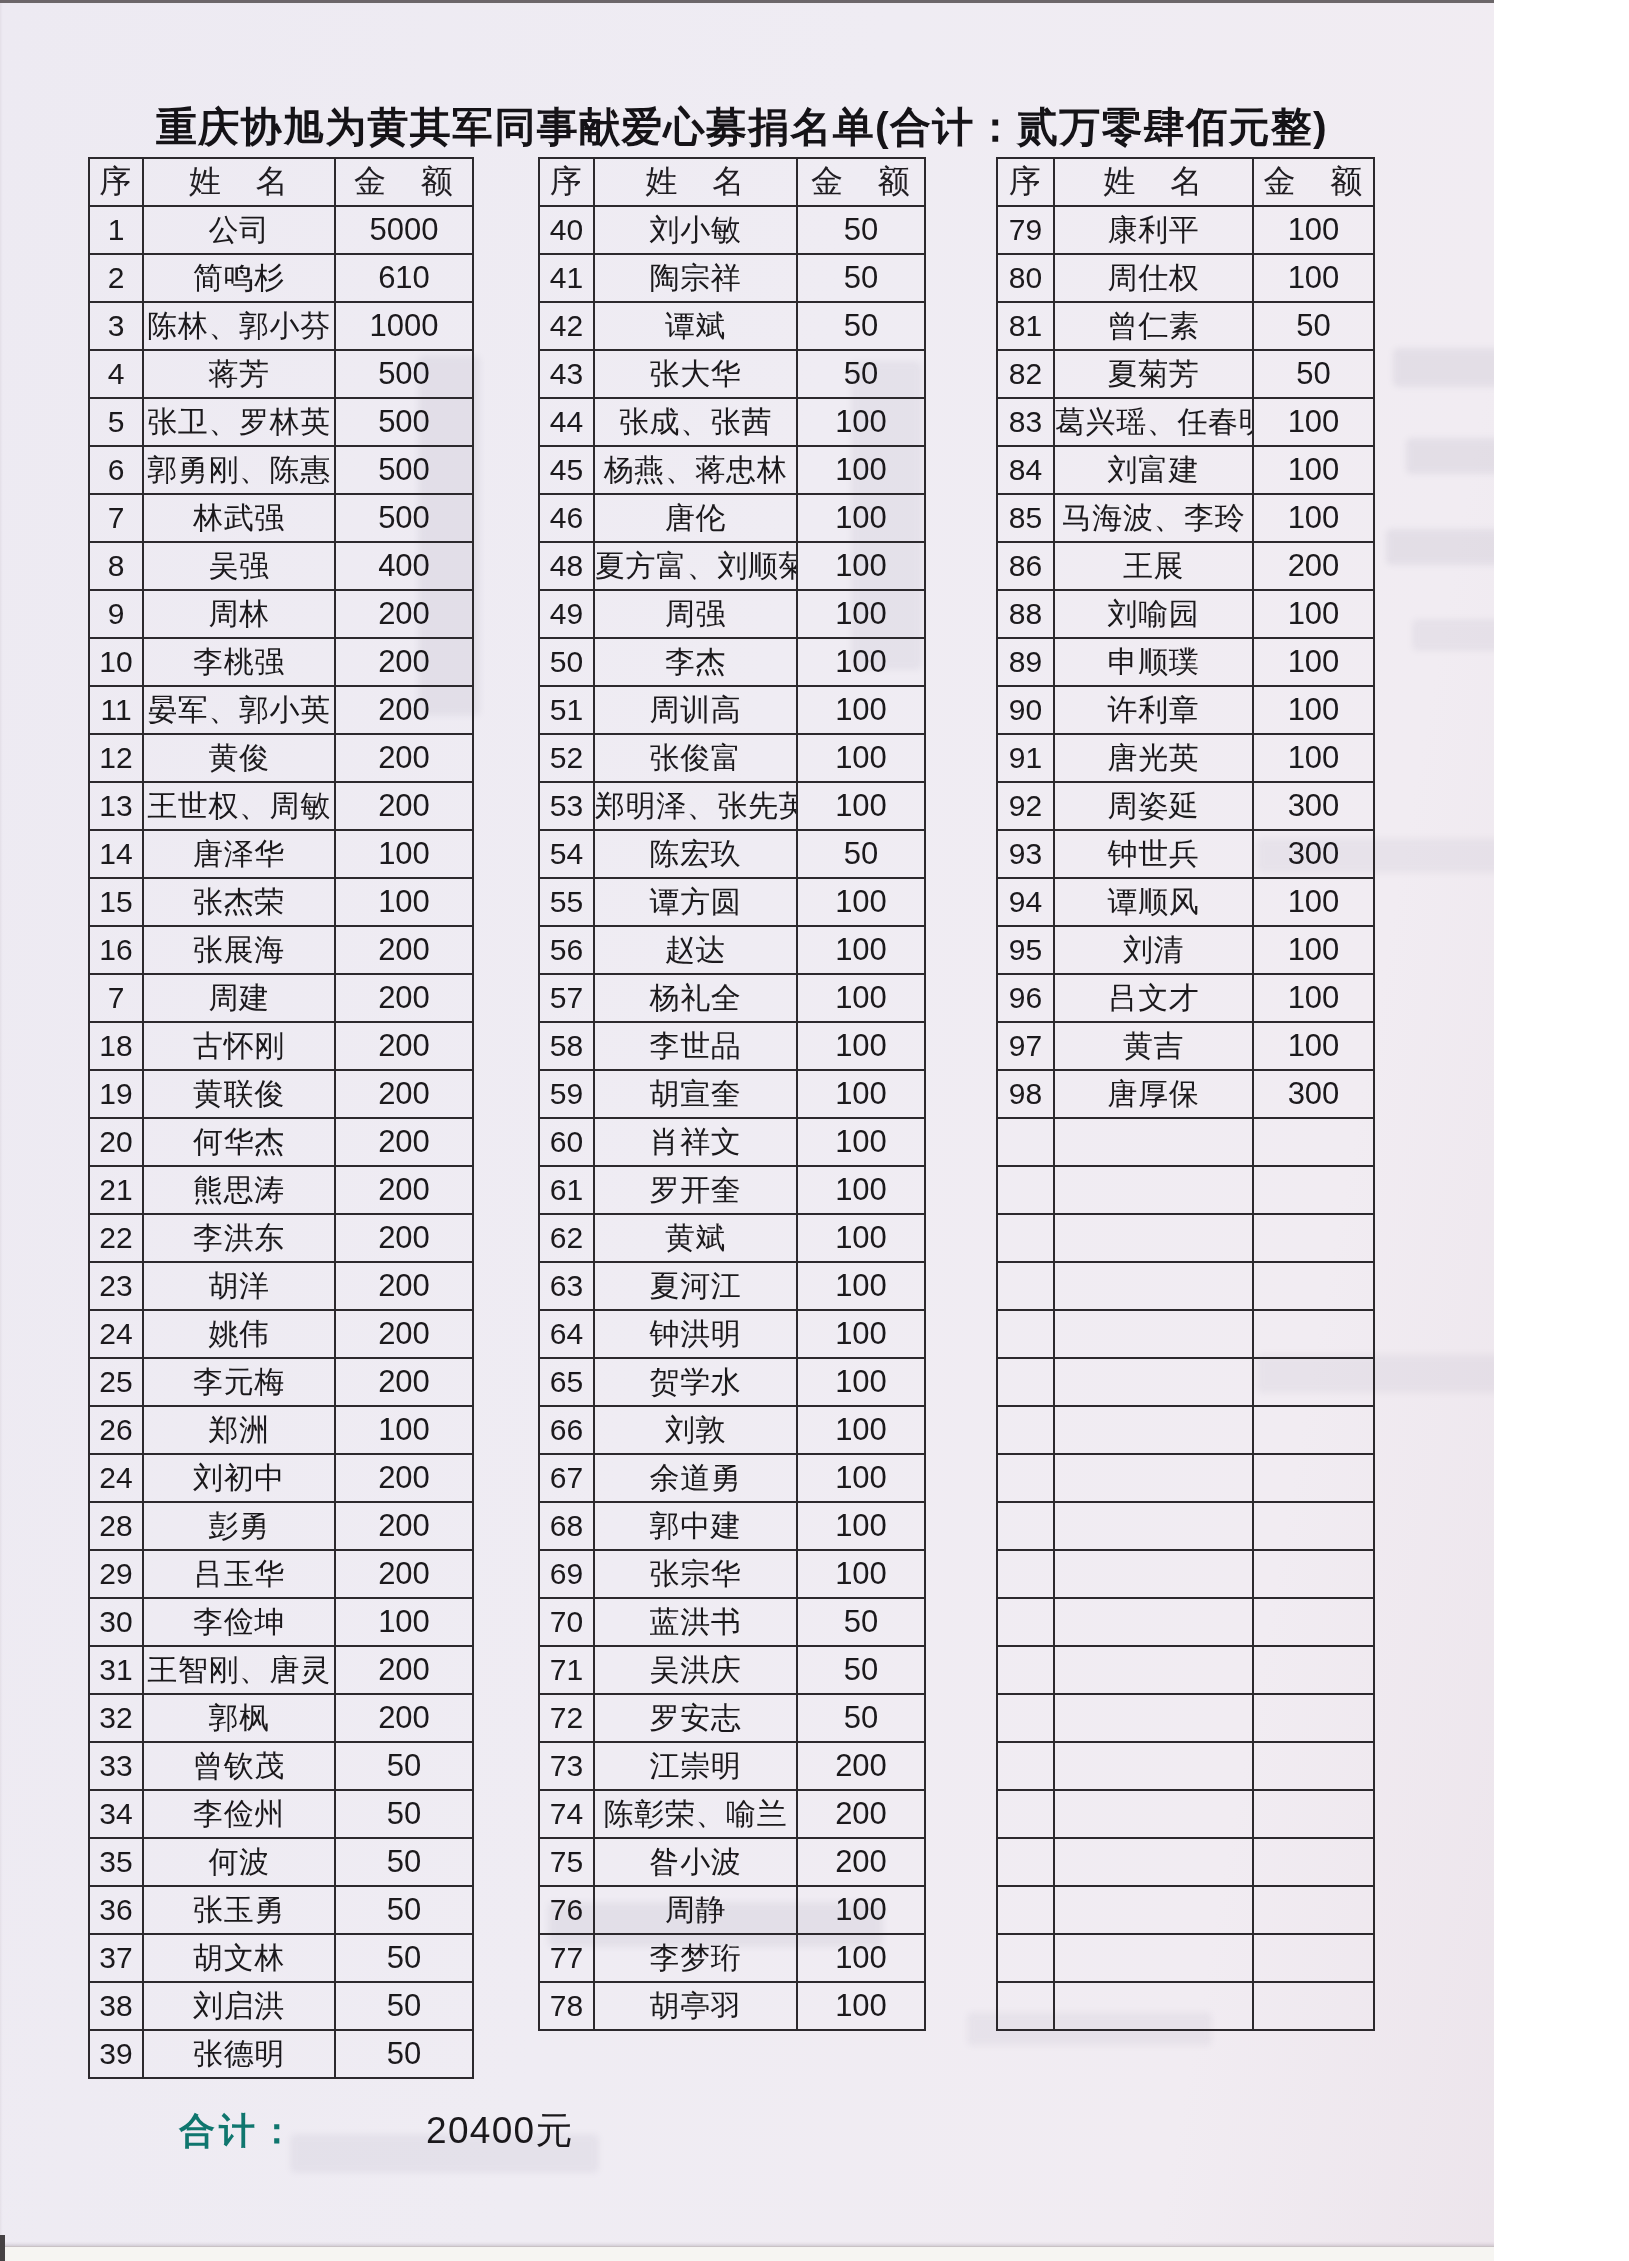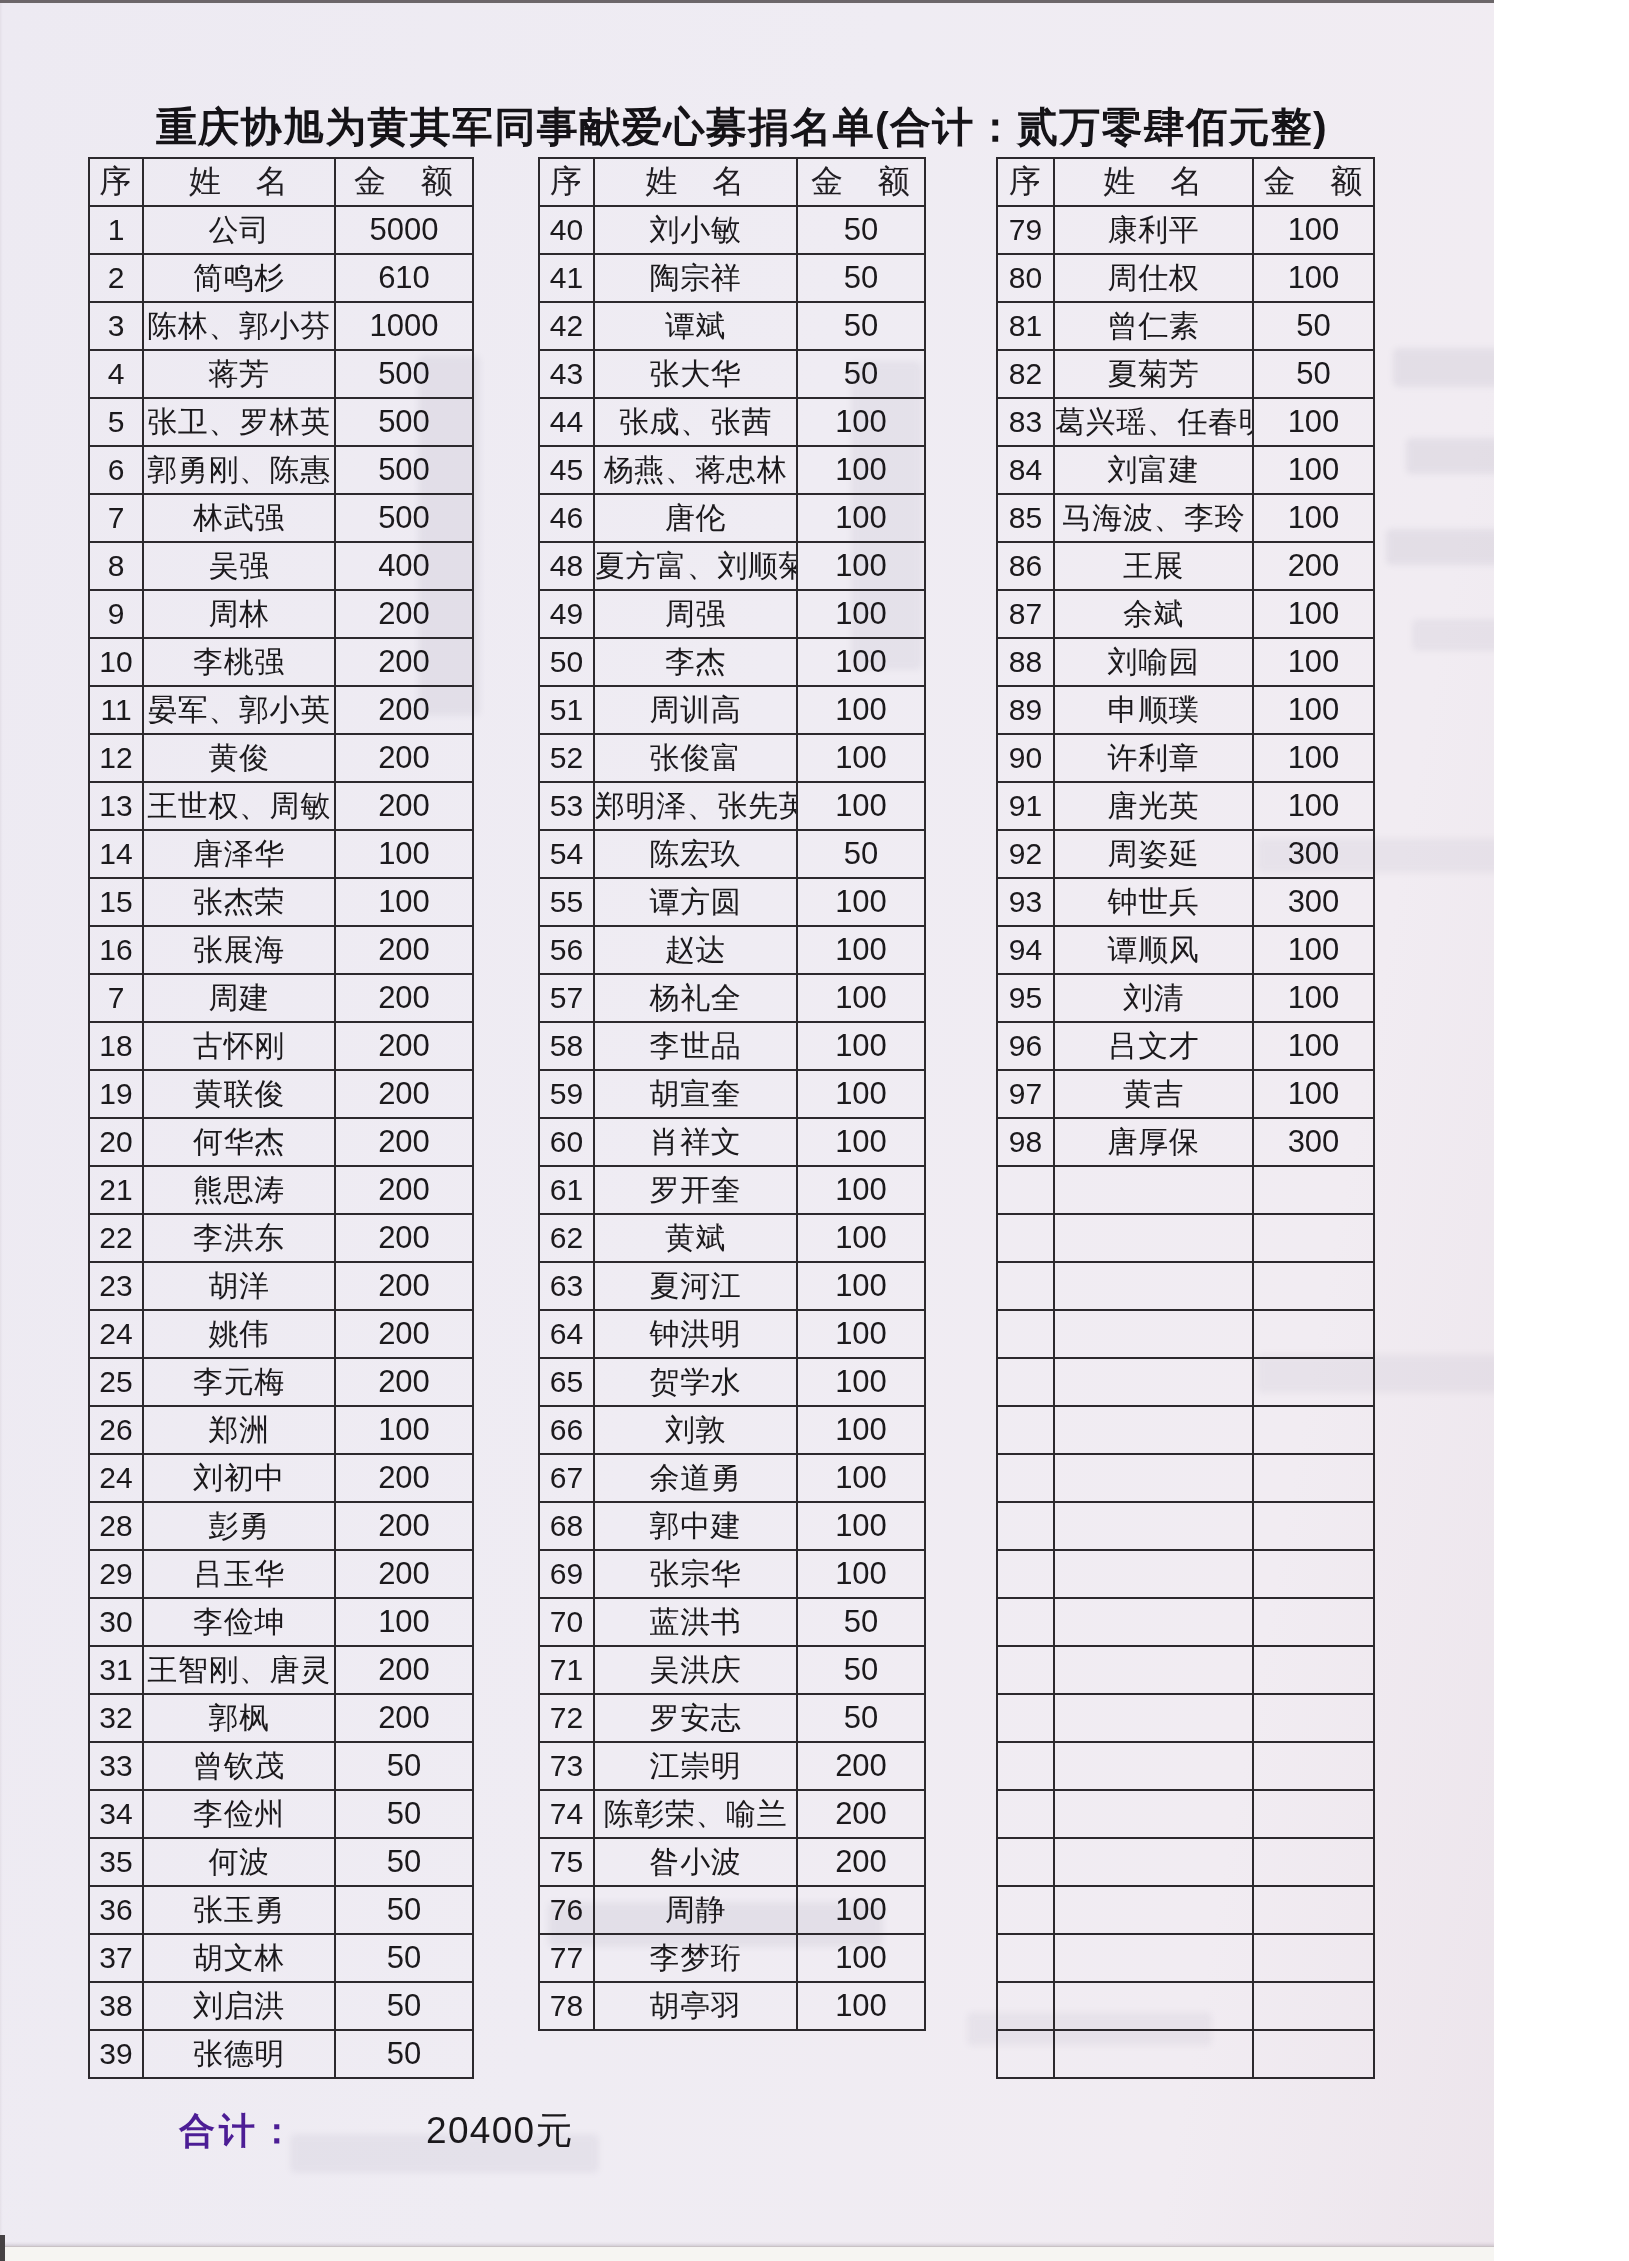--- a/index.html
+++ b/index.html
@@ -24,21 +24,21 @@
                   overflow:hidden;white-space:nowrap;font-weight:400;}
   .tbl tr{height:48px;}
   .tbl th{font-size:32px;letter-spacing:1.3px;color:#201d22;}
   .c-seq{font-size:30px;}
   .c-name{font-size:30px;letter-spacing:0.6px;}
   .c-amount{font-size:31px;}
   #t1{left:88px;width:384px;}
   #t2{left:538px;width:387px;}
   #t3{left:996px;width:377px;}
 
-  .total-label{position:absolute;left:179px;top:2107px;font-size:36px;font-weight:700;letter-spacing:3.9px;color:#4c1d95;}
+  .total-label{position:absolute;left:179px;top:2107px;font-size:36px;font-weight:700;letter-spacing:3.9px;color:#0f766e;}
   .total-value{position:absolute;left:382px;top:2106px;font-size:37px;font-weight:400;letter-spacing:1.3px;color:#1a181b;margin-left:44px;}
 
   
   .bleed{position:absolute;background:#6e6a88;opacity:.10;filter:blur(3.2px);border-radius:5.2px;}
 </style>
 </head>
 <body>
 
 <div class="page">
   <div class="paper"></div>
@@ -532,25 +532,20 @@
           <td class="c-seq">85</td>
           <td class="c-name">马海波、李玲</td>
           <td class="c-amount">100</td>
         </tr>
         <tr>
           <td class="c-seq">86</td>
           <td class="c-name">王展</td>
           <td class="c-amount">200</td>
         </tr>
         <tr>
-          <td class="c-seq">87</td>
-          <td class="c-name">余斌</td>
-          <td class="c-amount">100</td>
-        </tr>
-        <tr>
           <td class="c-seq">88</td>
           <td class="c-name">刘喻园</td>
           <td class="c-amount">100</td>
         </tr>
         <tr>
           <td class="c-seq">89</td>
           <td class="c-name">申顺璞</td>
           <td class="c-amount">100</td>
         </tr>
         <tr>

